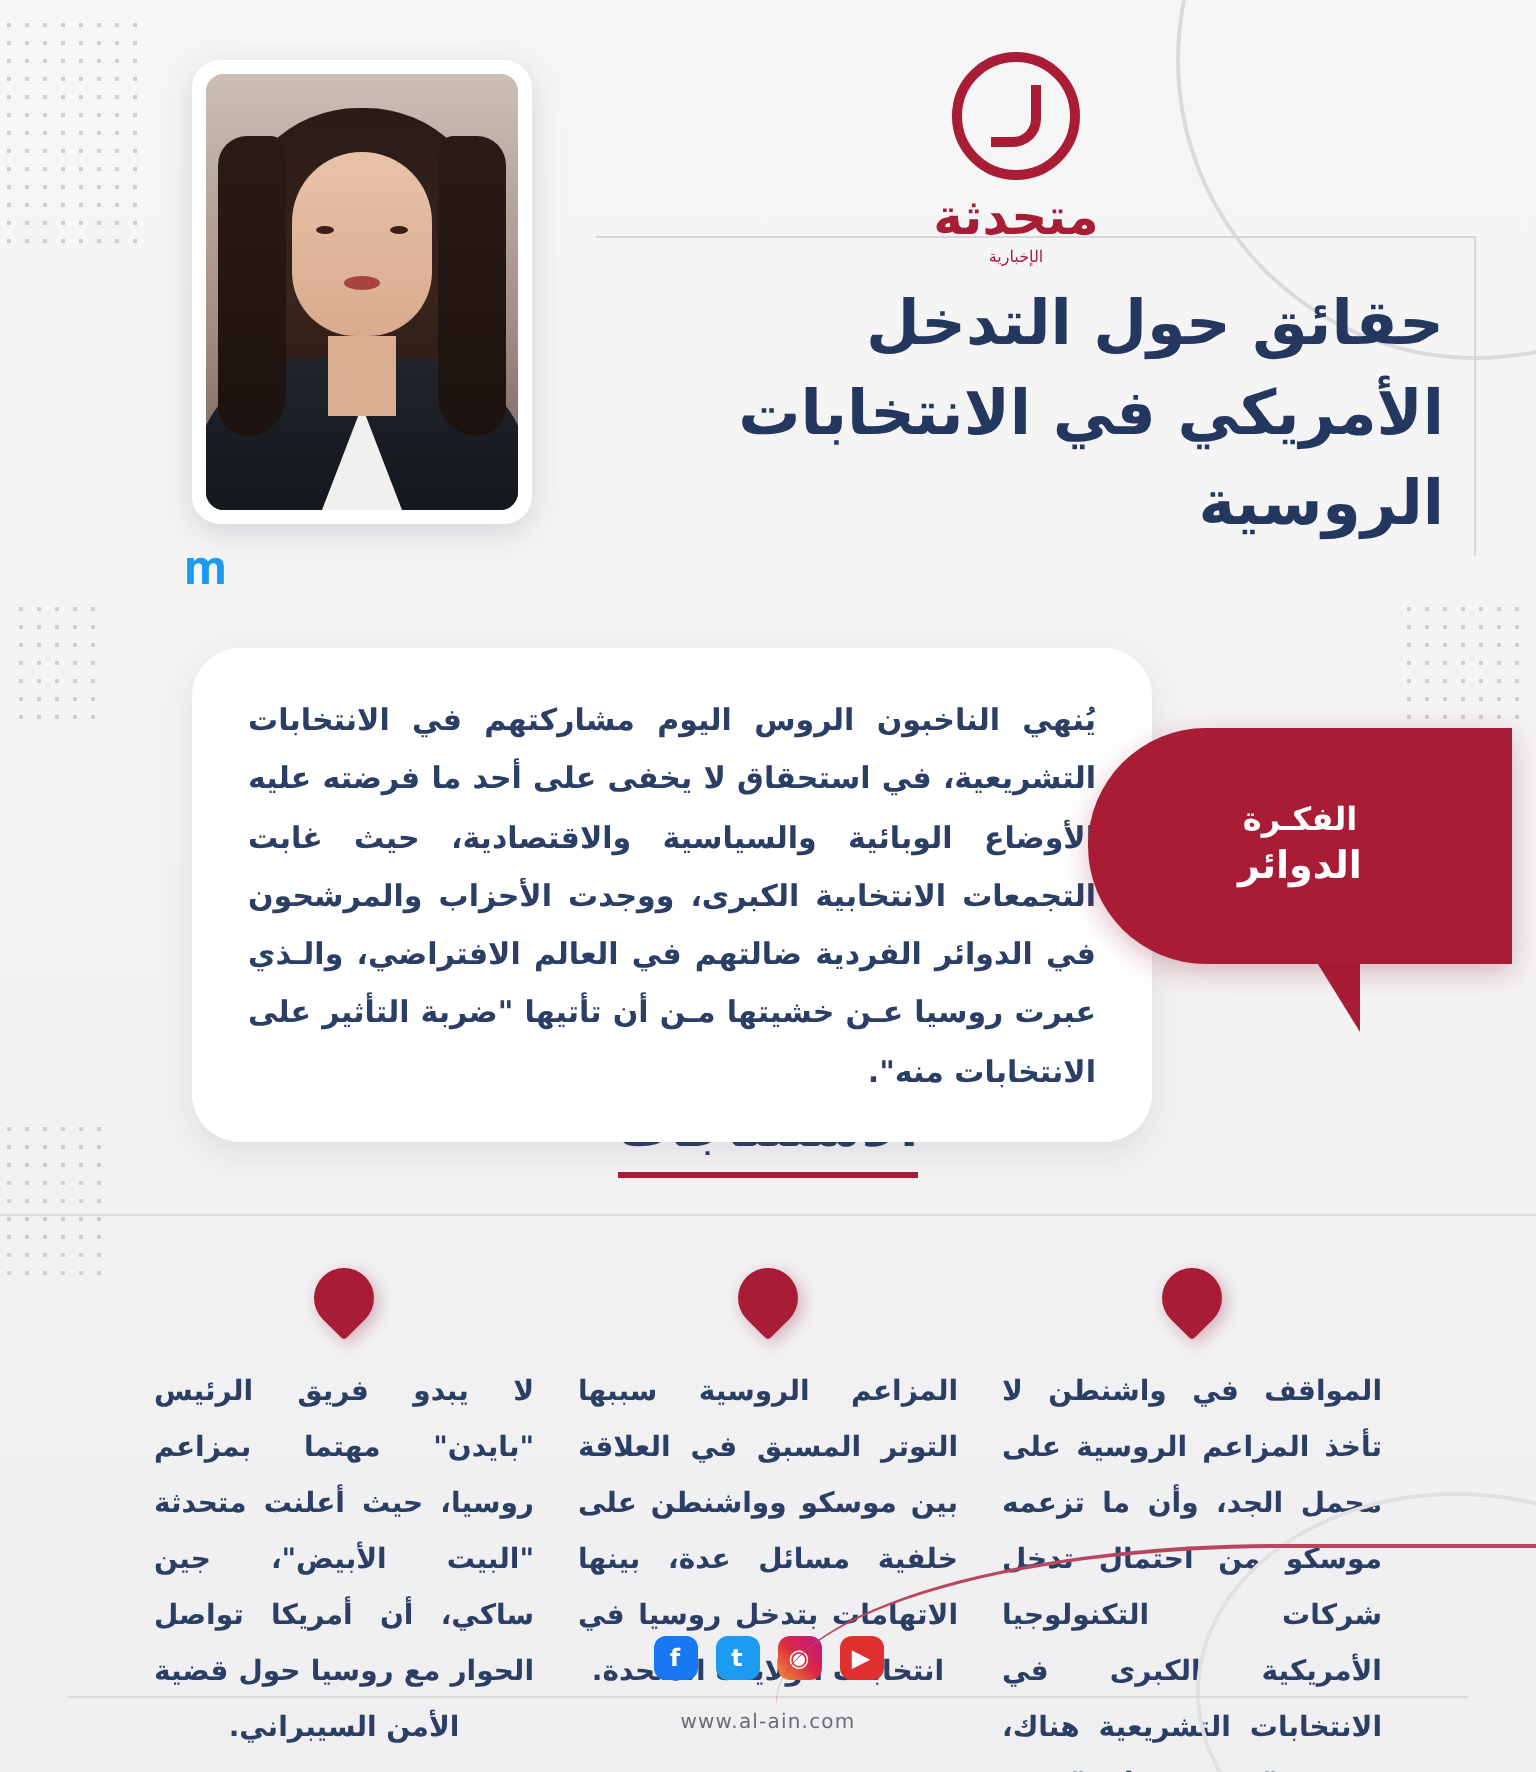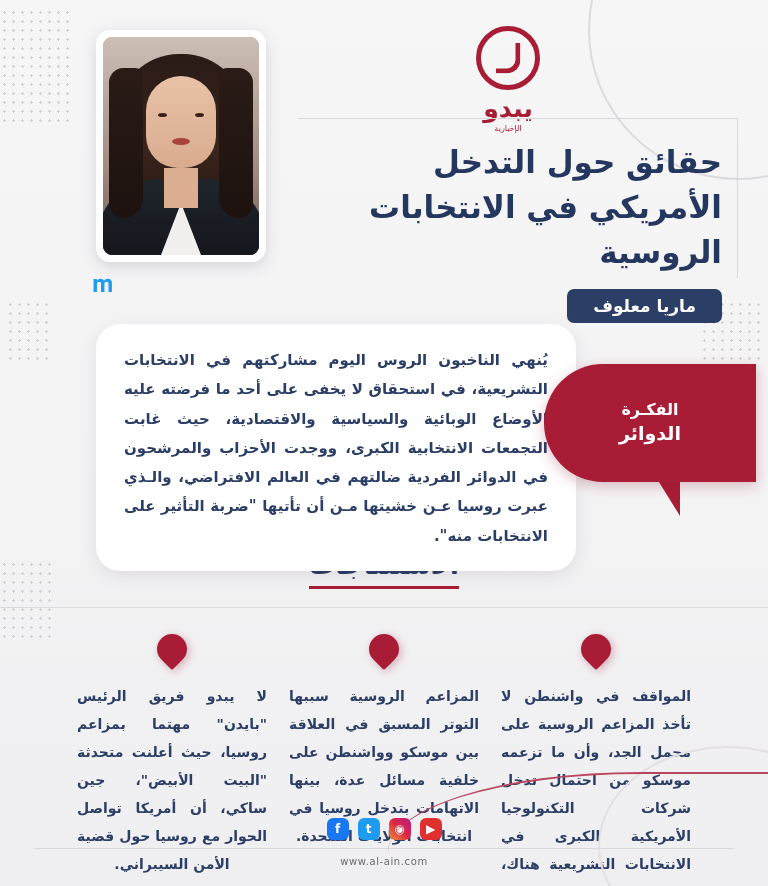--- a/index.html
+++ b/index.html
@@ -307,30 +307,29 @@
         <div class="p-hair-front-r"></div>
       </div>
     </div>
 
     <div class="twitter-row">
       <span class="tw-icon">𝐦</span>
     </div>
 
     <div class="logo-wrap">
       <div class="logo-mark"></div>
-      <div class="logo-word">يبدو</div>
+      <div class="logo-word">متحدثة</div>
       <div class="logo-sub">الإخبارية</div>
     </div>
 
     <div class="title-rule"></div>
     <div class="title-rule-v"></div>
 
     <div class="title-block">
       <h1>حقائق حول التدخل الأمريكي في الانتخابات الروسية</h1>
-      <div class="name-badge">ماريا معلوف</div>
     </div>
   </div>
 
   <div class="idea-wrap">
     <div class="idea-box">
       <p>يُنهي الناخبون الروس اليوم مشاركتهم في الانتخابات التشريعية، في استحقاق لا يخفى على أحد ما فرضته عليه الأوضاع الوبائية والسياسية والاقتصادية، حيث غابت التجمعات الانتخابية الكبرى، ووجدت الأحزاب والمرشحون في الدوائر الفردية ضالتهم في العالم الافتراضي، والـذي عبرت روسيا عـن خشيتها مـن أن تأتيها "ضربة التأثير على الانتخابات منه".</p>
     </div>
     <div class="idea-tail"></div>
     <div class="idea-tag">
       <span class="l1">الفكـرة</span>

